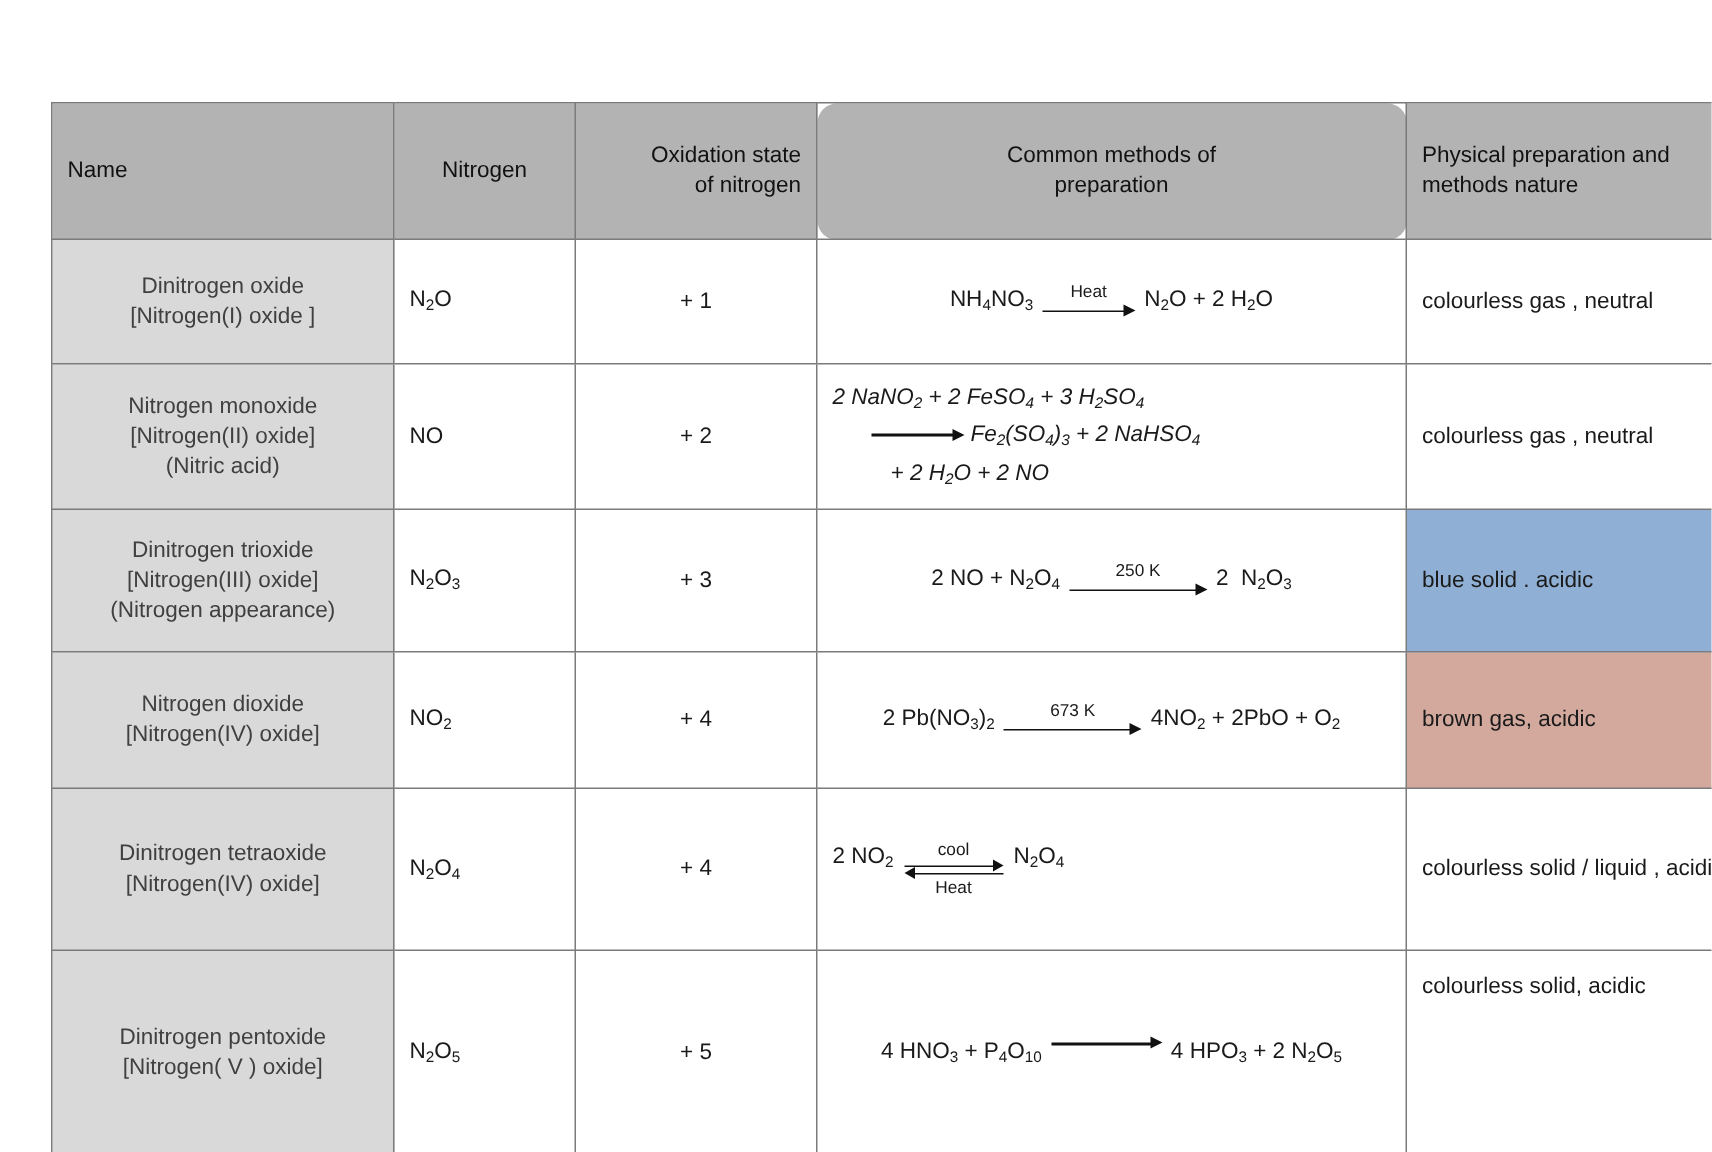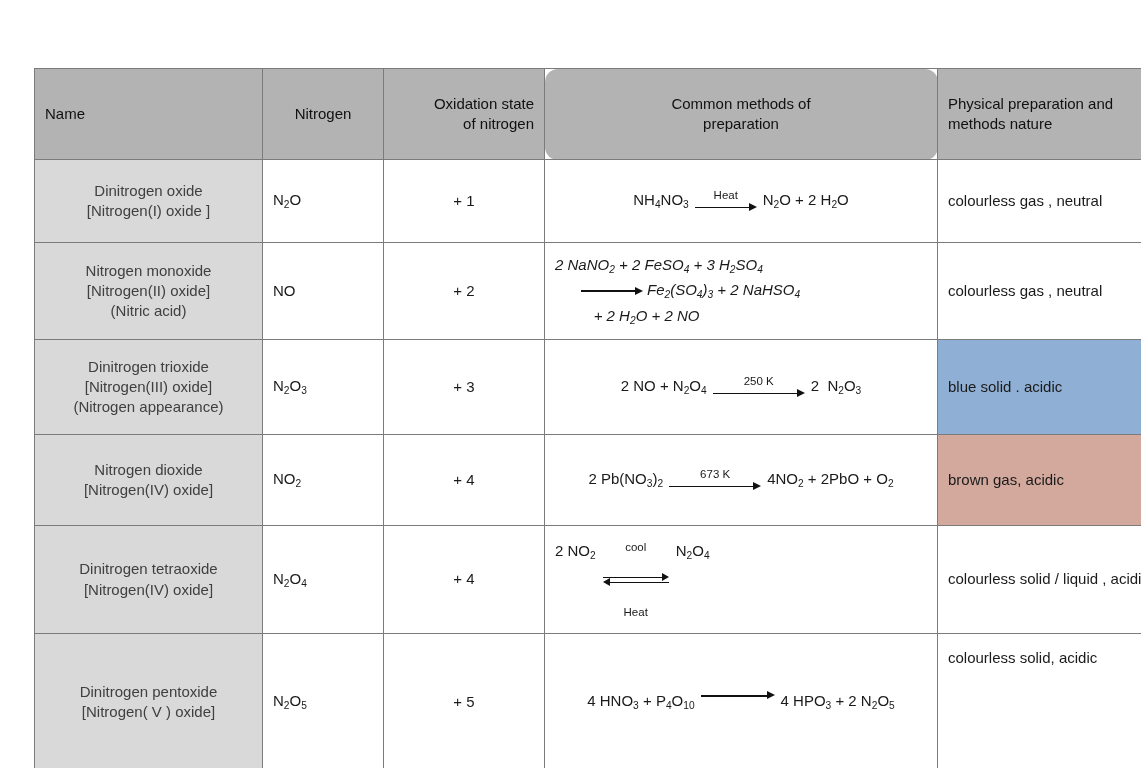--- a/index.html
+++ b/index.html
@@ -131,21 +131,20 @@
   }
   .arrow.plain { min-width: 74px; }
   .arrow.long { min-width: 92px; }
   
   .eqarrow {
     display: inline-flex;
     flex-direction: column;
     align-items: center;
     margin: 0 5px;
     min-width: 66px;
-    gap: 20px;
   }
   .eqarrow .lab { font-size: 11.5px; line-height: 1.1; }
   .eqarrow .pair {
     position: relative;
     width: 100%;
     height: 12px;
   }
   .eqarrow .pair::before {
     content: "";
     position: absolute;

